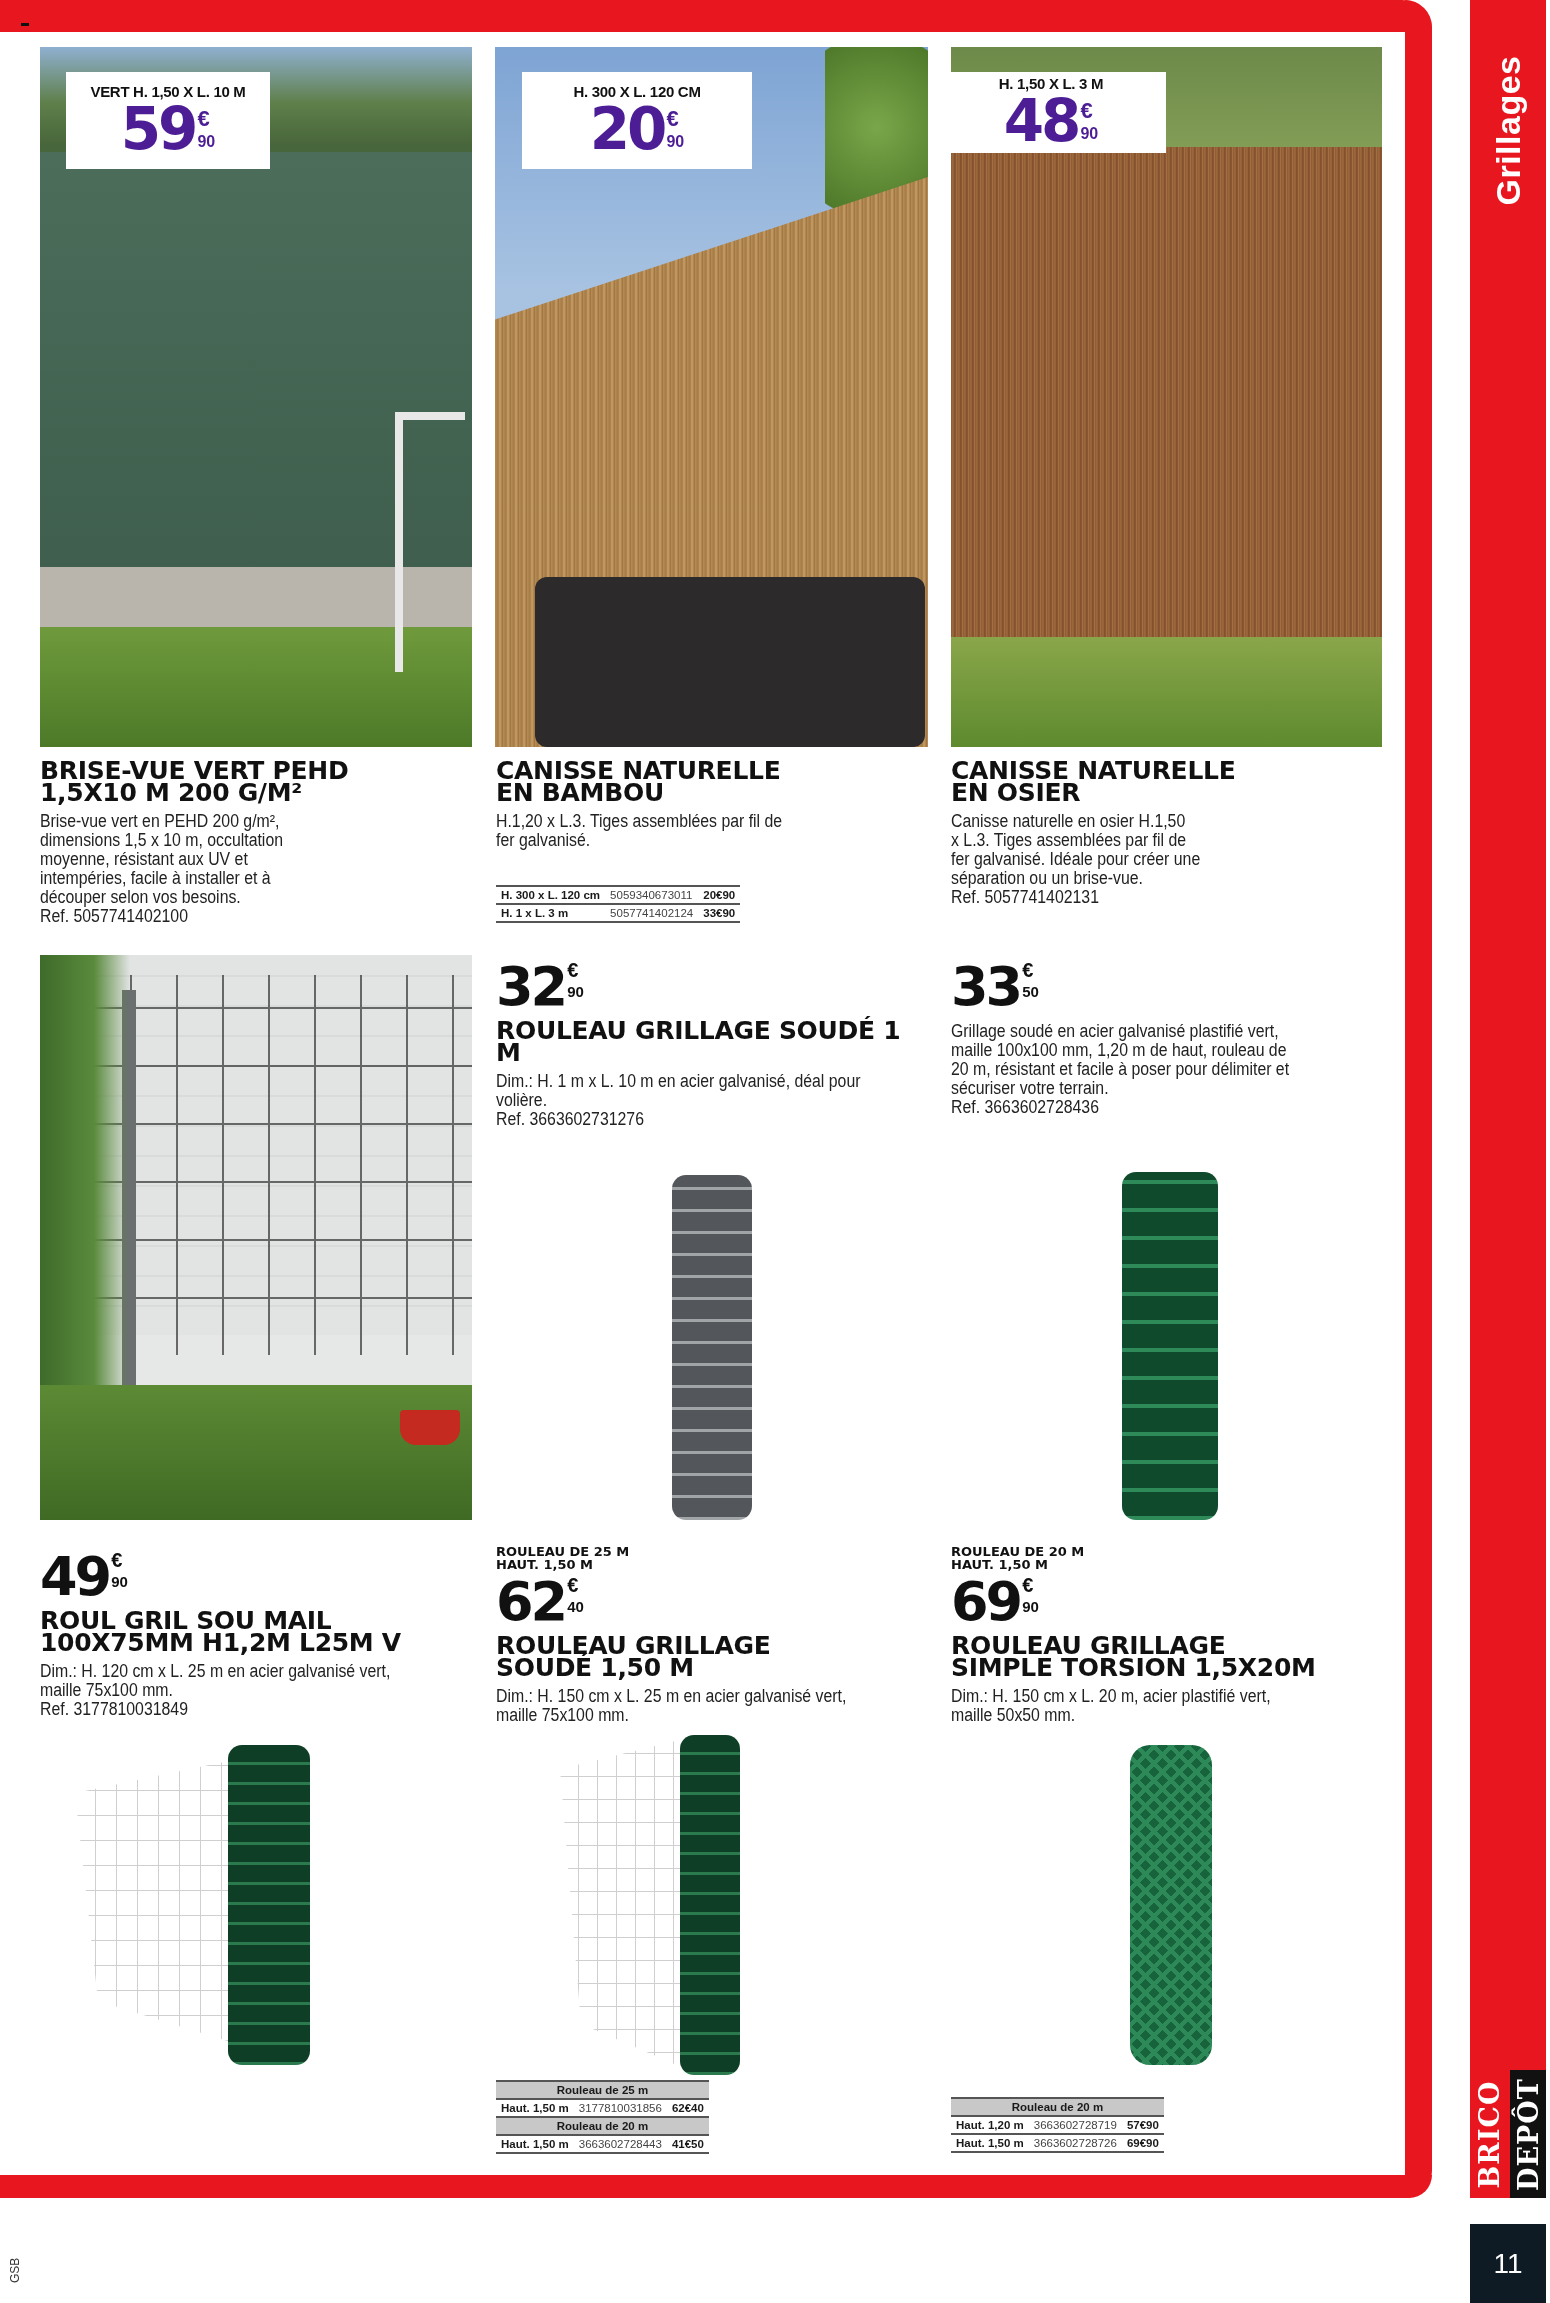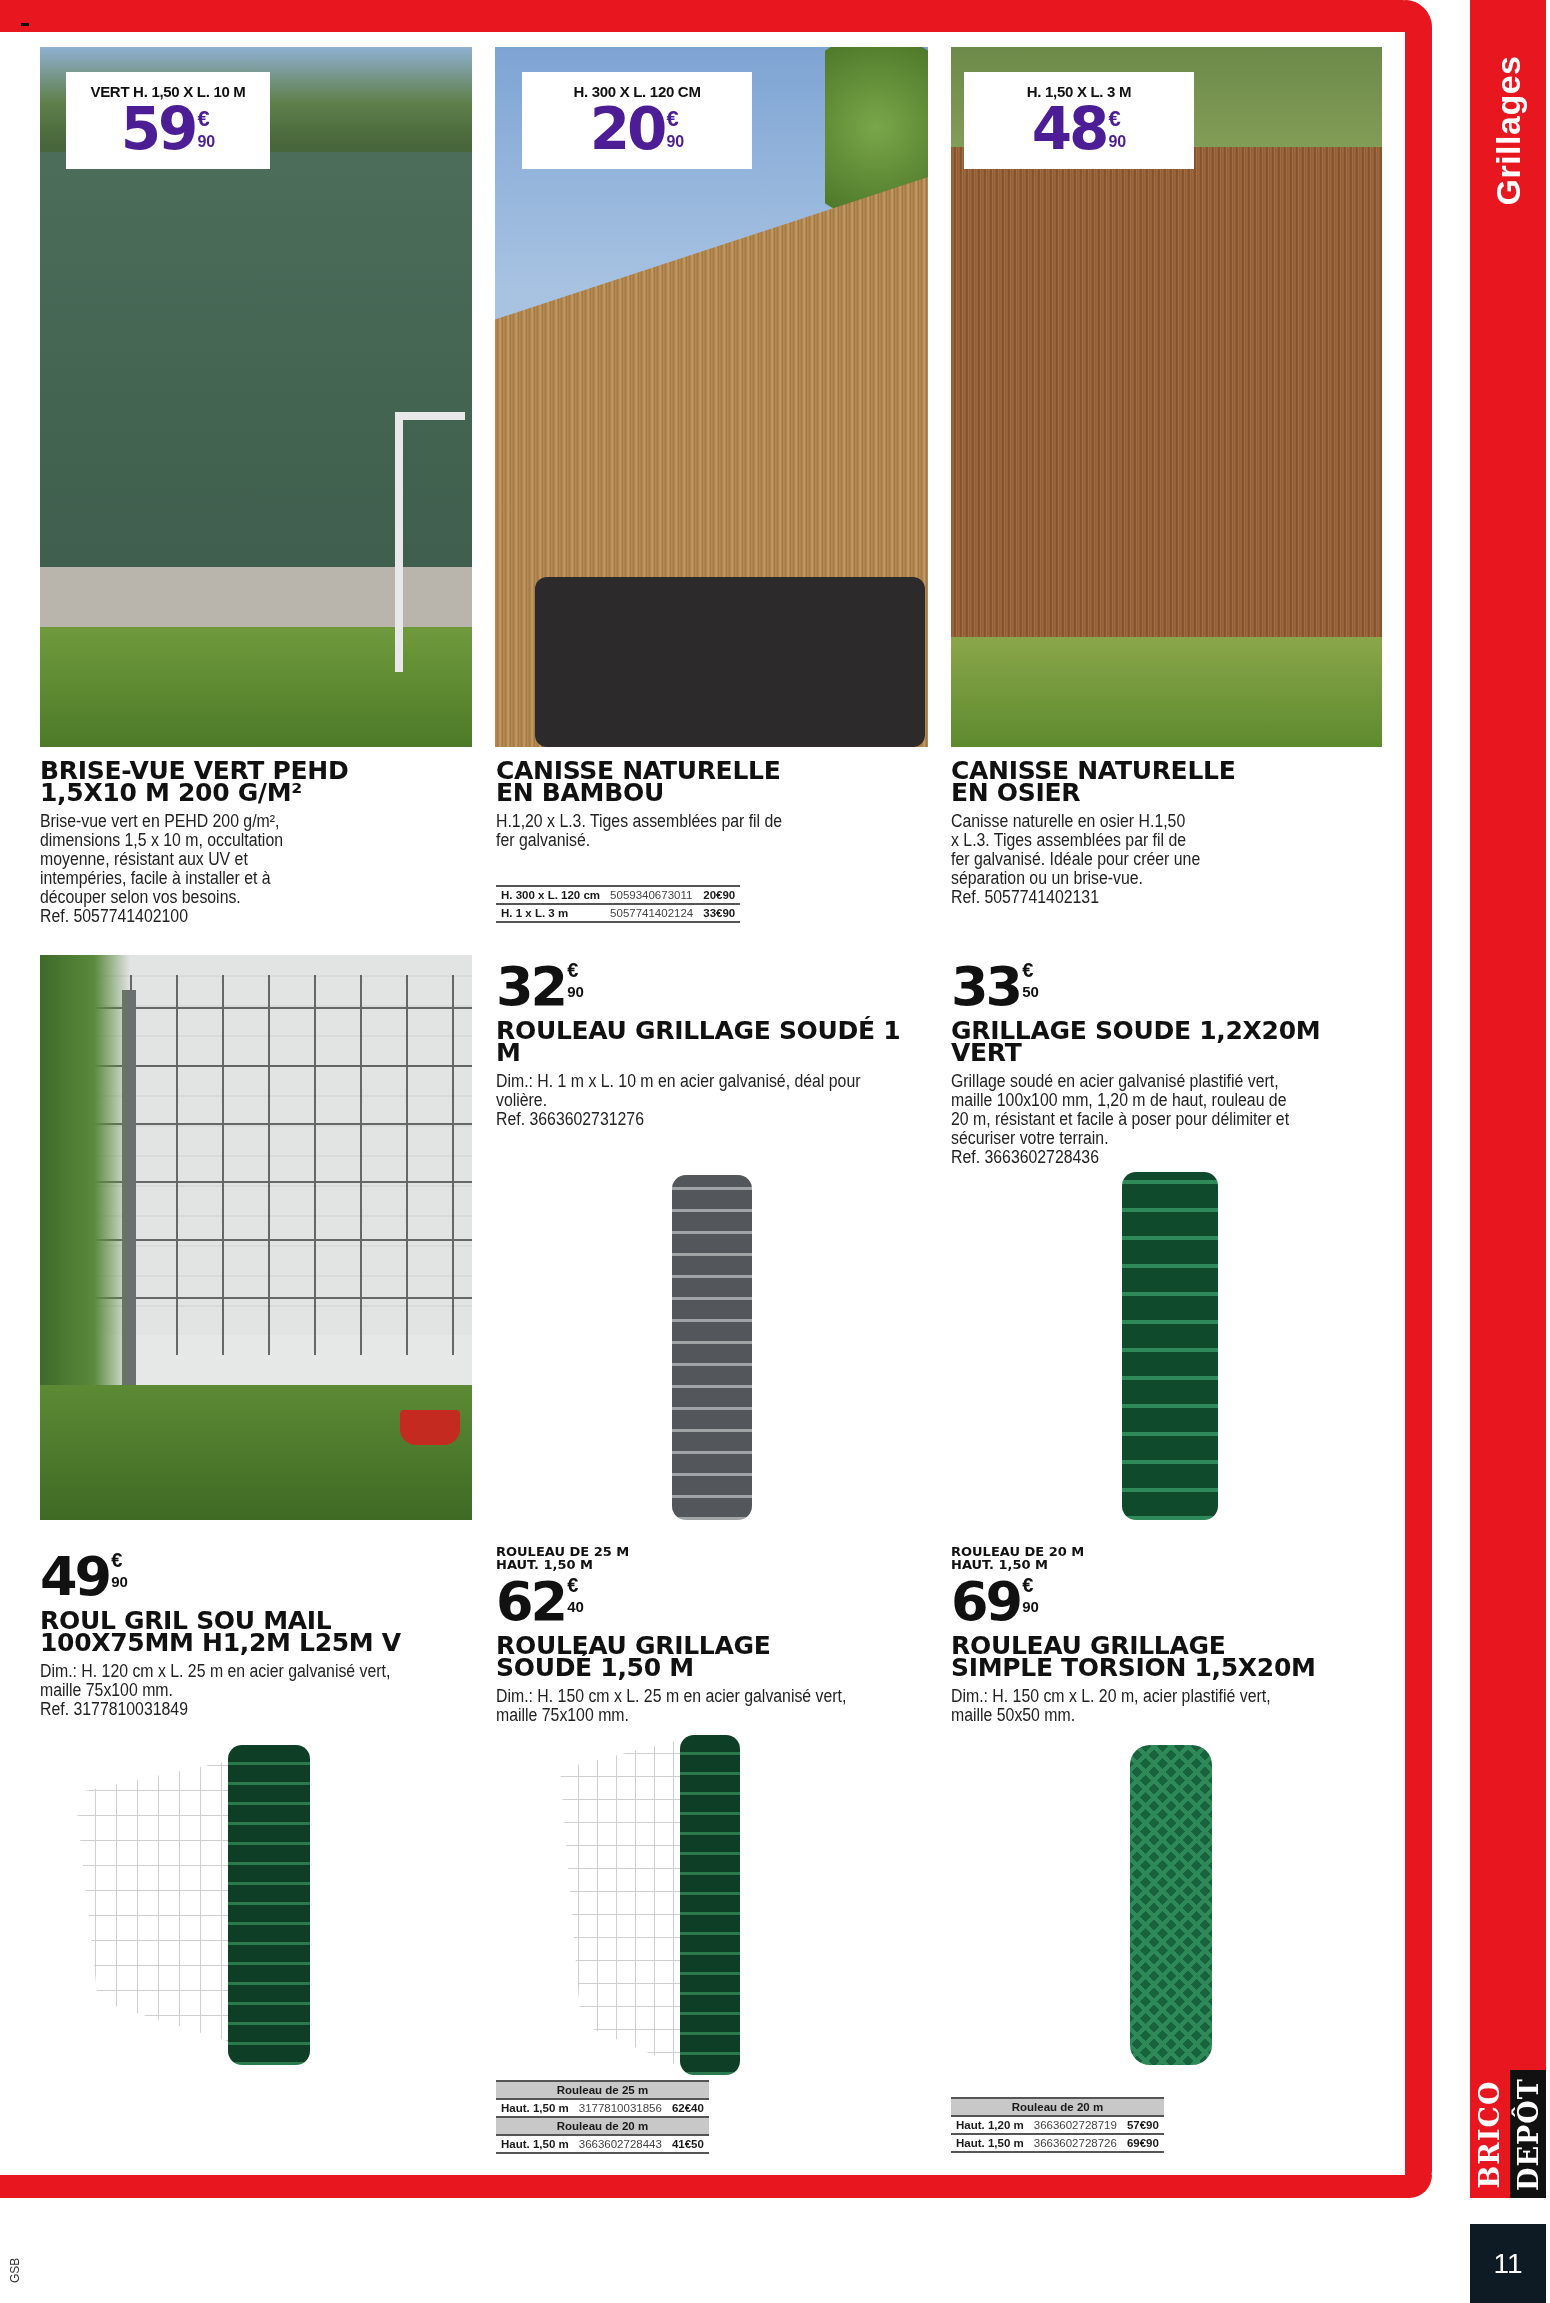--- a/index.html
+++ b/index.html
@@ -156,21 +156,21 @@
         <td class="code">5057741402124</td>
         <td class="pr">33€90</td>
       </tr>
 </tbody>
   </table>
 
 <div class="photo" style="left:951px;top:47px;width:431px;height:700px;background:linear-gradient(#6d8a4a,#8aa45a 20%);">
   <div style="position:absolute;left:0;top:100px;width:431px;height:520px;background:repeating-linear-gradient(90deg,#8b5a34 0px,#a06a3e 2px,#7a4a28 4px,#b27a4a 6px);"></div>
   <div style="position:absolute;left:0;top:590px;width:431px;height:110px;background:linear-gradient(#8aa64a,#5e8a2e);"></div>
 </div>
-<div class="price-card" style="left:964px;top:72px;width:230px;height:97px;">
+<div class="price-card" style="left:936px;top:72px;width:230px;height:81px;">
   <div class="spec">H. 1,50 X L. 3 M</div>
   <div class="price-big">
     <span class="int">48</span>
     <span class="frac">
         <span class="cur">€</span>
         <span class="cents">90</span>
       </span>
   </div>
 </div>
 <div class="block" style="left:951px;top:760px;width:430px;">
@@ -216,24 +216,20 @@
 <div class="roll" style="left:672px;top:1175px;width:80px;height:345px;background:repeating-linear-gradient(0deg,#9da0a3 0 3px,#4a4e52 3px 22px),#6a6e72;opacity:0.95;"></div>
 
 <div class="block" style="left:951px;top:960px;width:430px;">
   <div class="inline-price">
     <span class="int">33</span>
     <span class="frac">
         <span class="cur">€</span>
         <span class="cents">50</span>
       </span>
   </div>
-  <div class="title" style="margin-top:6px;">
-      <div>GRILLAGE SOUDE 1,2X20M</div>
-      <div>VERT</div>
-    </div>
   <div class="desc">
     <div>Grillage soudé en acier galvanisé plastifié vert,</div>
       <div>maille 100x100 mm, 1,20 m de haut, rouleau de</div>
       <div>20 m, résistant et facile à poser pour délimiter et</div>
       <div>sécuriser votre terrain.</div>
       <div>Ref. 3663602728436</div>
   </div>
 </div>
 <div class="roll" style="left:1122px;top:1172px;width:96px;height:348px;background:repeating-linear-gradient(0deg,#2f8a5a 0 4px,#0f4a2c 4px 28px),repeating-linear-gradient(90deg,#1e6b44 0 4px,transparent 4px 24px),#155a36;"></div>
 

